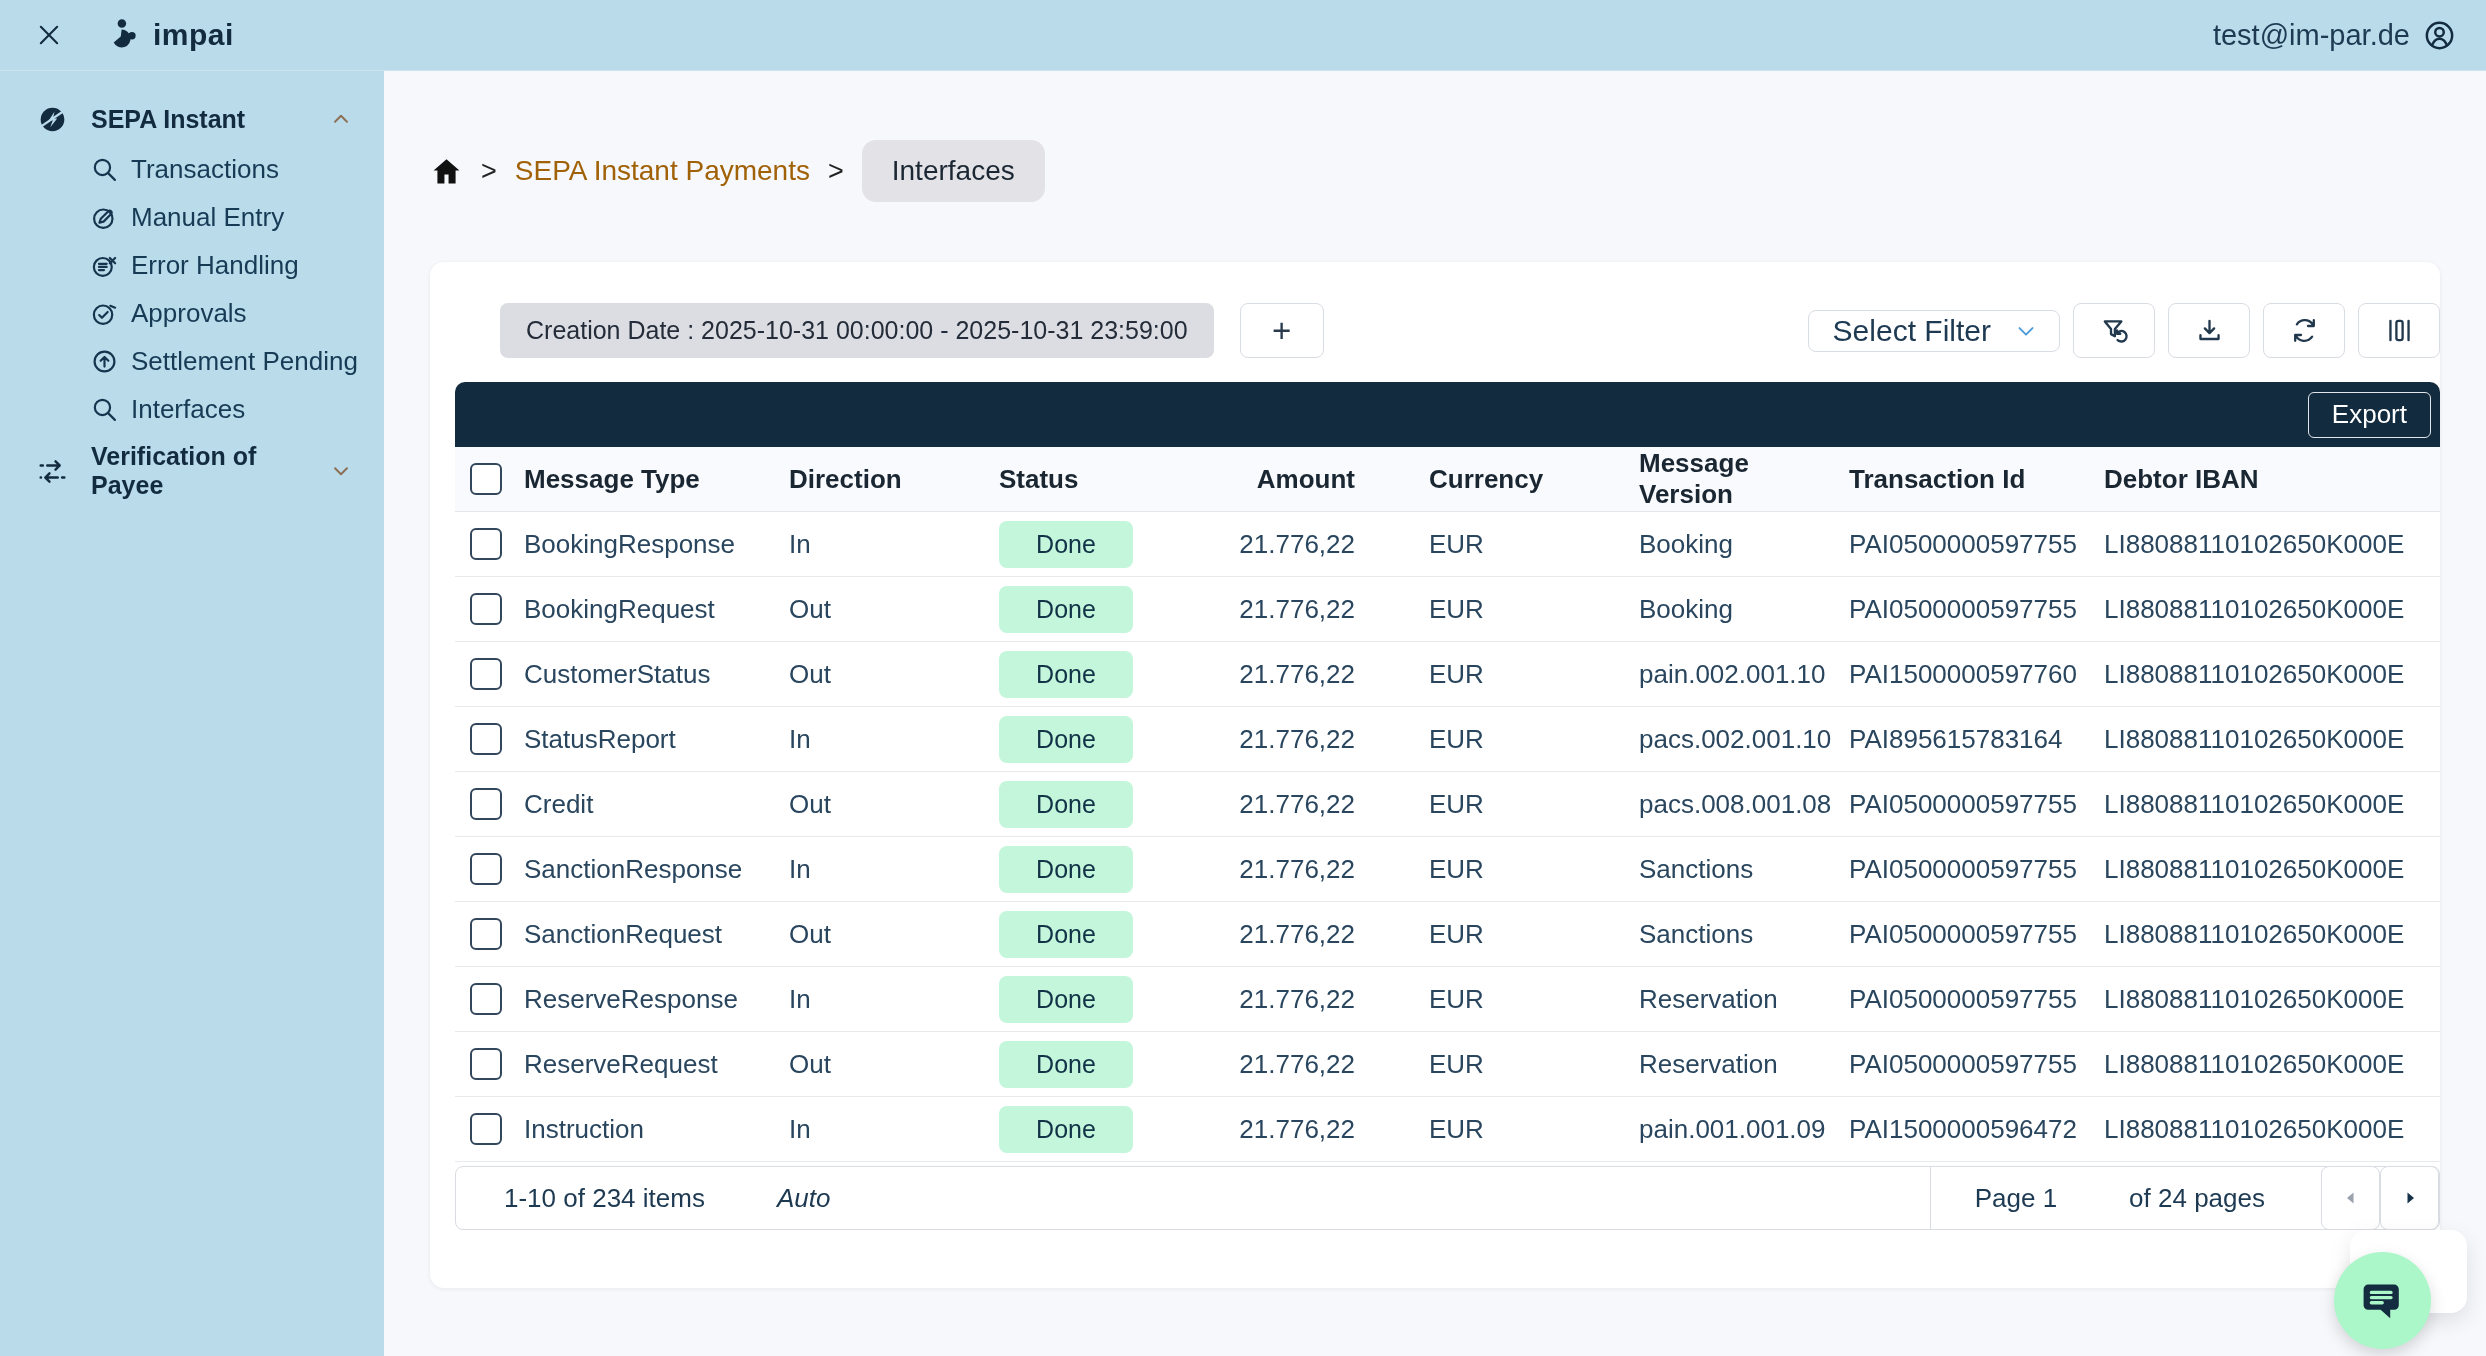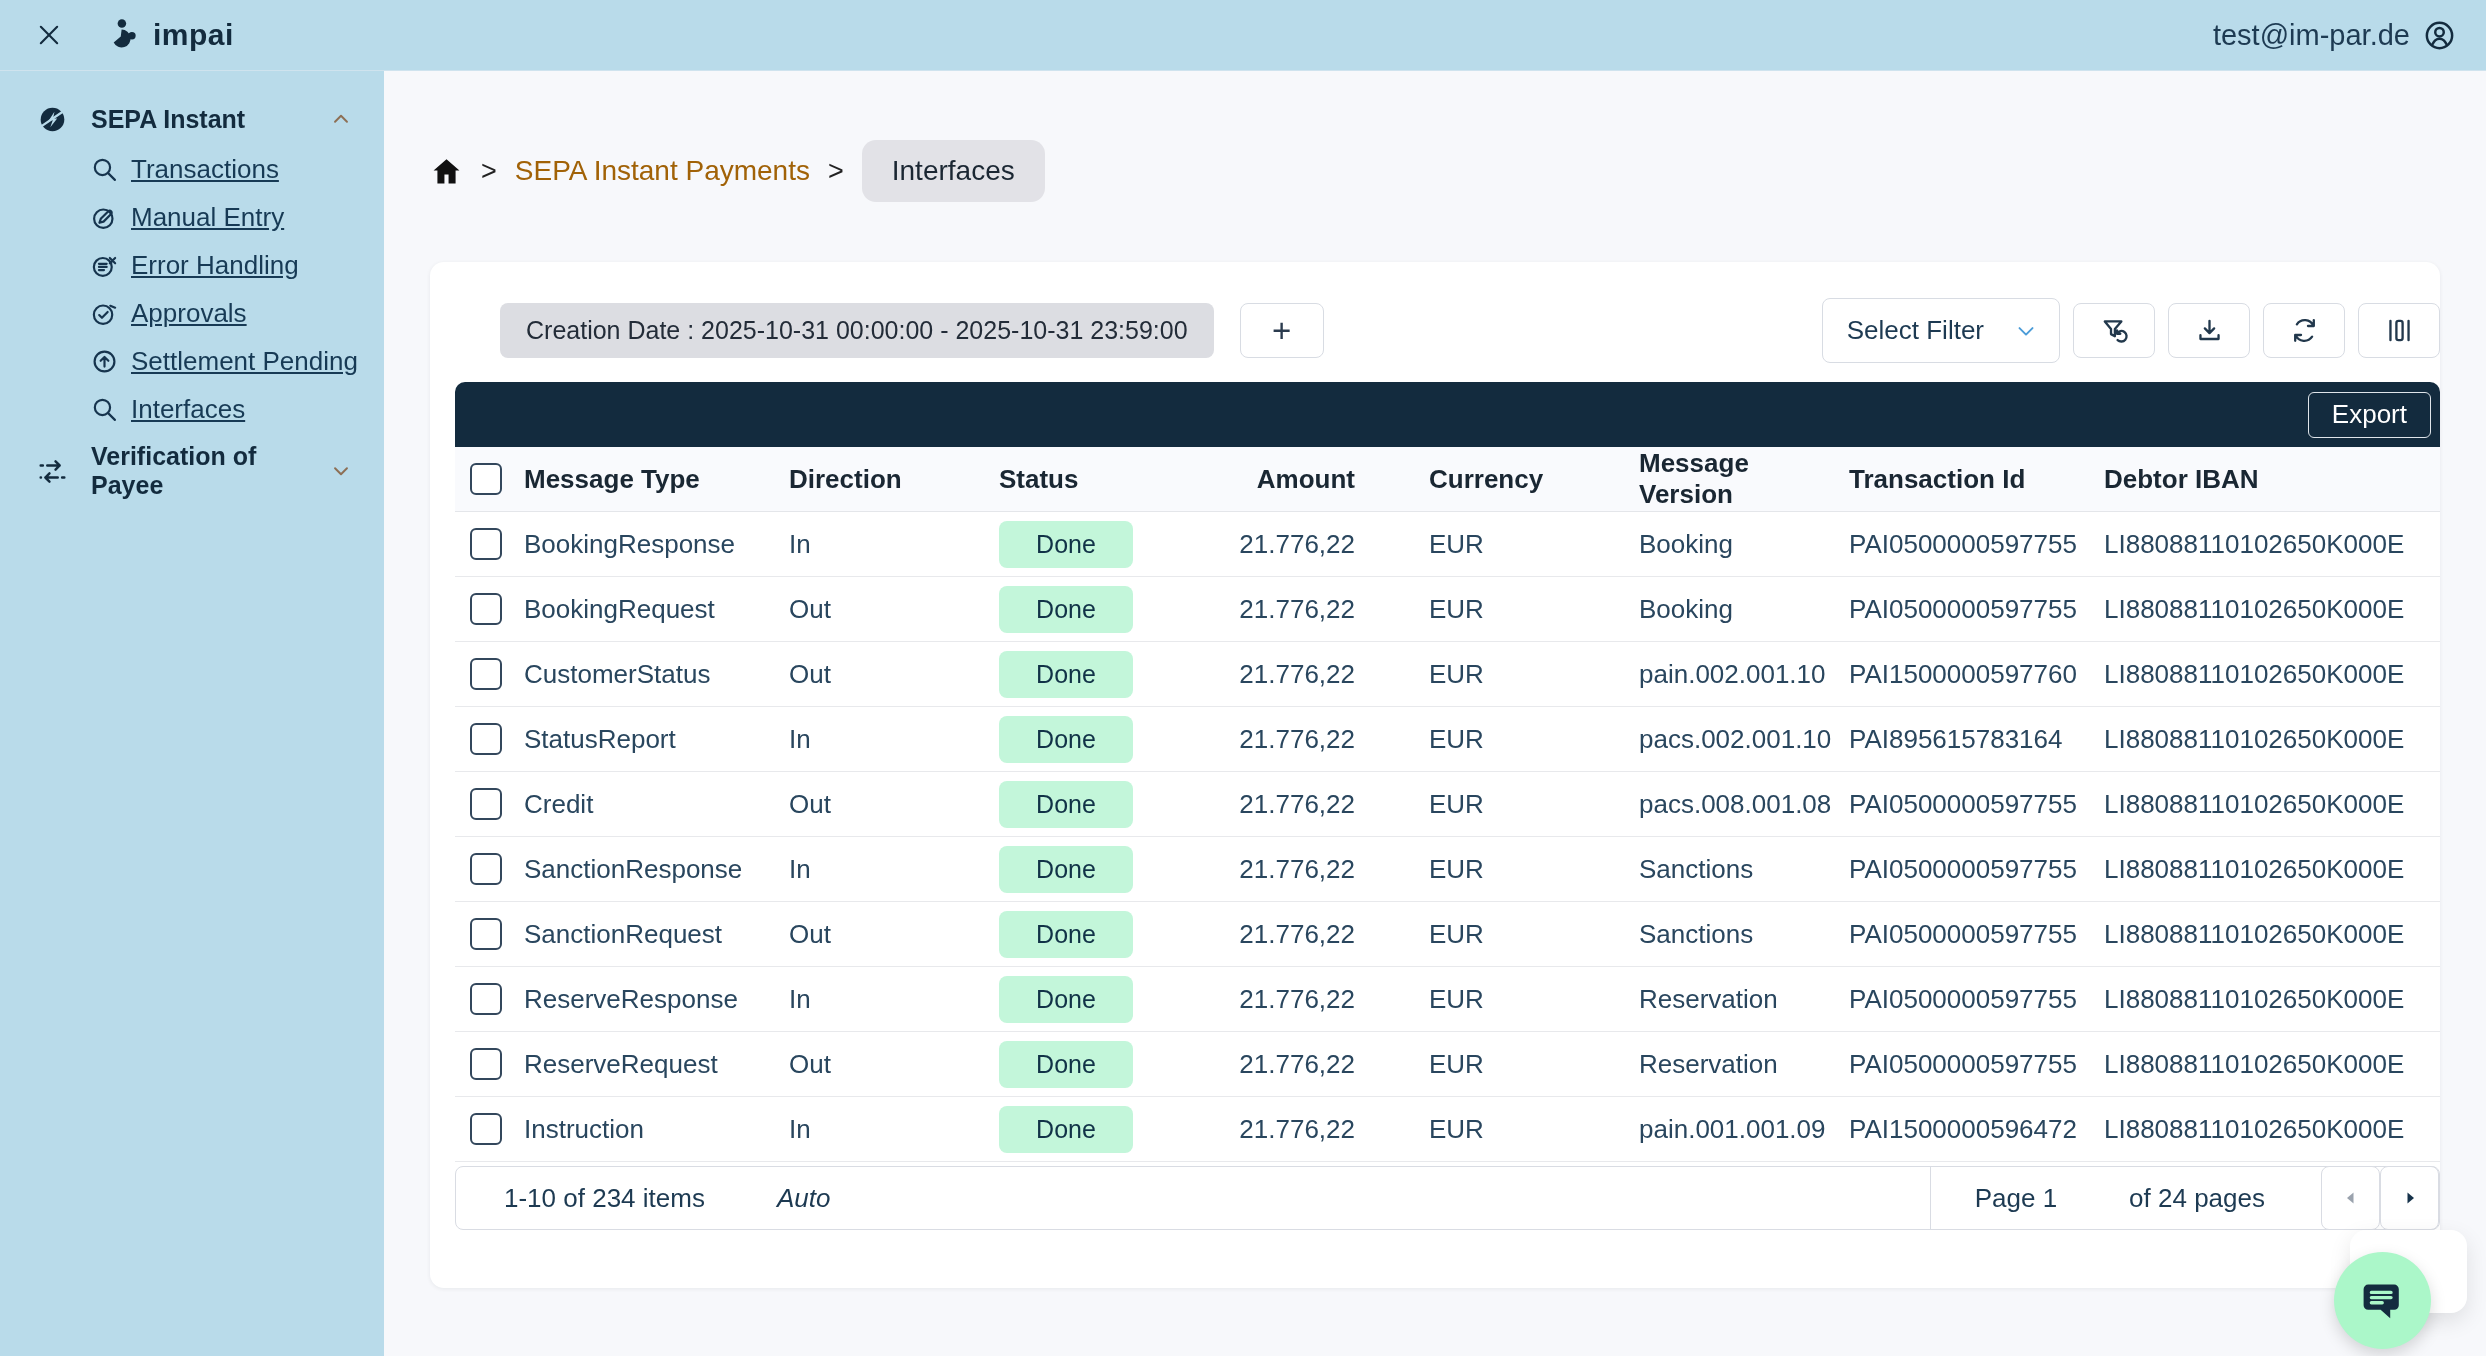--- a/index.html
+++ b/index.html
@@ -33,21 +33,21 @@
     position:absolute;top:71px;left:0;width:384px;bottom:0;background:#b9dbea;
     padding-top:24px;box-sizing:border-box;z-index:4;
   }
   .nav-header{display:flex;align-items:center;gap:22px;height:48px;padding:0 30px 0 36px;
     cursor:pointer;}
   .nav-head-label{font-weight:bold;font-size:25px;color:#132b3e;}
   .nav-header .chev{margin-left:auto;width:26px;height:26px;color:#8d6f55;}
   .nav-items{padding:2px 0 14px;}
   .nav-item{display:flex;align-items:center;gap:12px;height:48px;padding-left:90px;cursor:pointer;}
   .nav-item .nav-icon{width:29px;height:29px;color:#16344e;}
-  .nav-label{font-size:26px;color:#173a55;text-decoration:underline;}
+  .nav-label{font-size:26px;color:#173a55;}
 
   
   .main{position:absolute;left:384px;top:71px;right:0;bottom:0;}
   .breadcrumb{display:flex;align-items:center;gap:18px;position:absolute;left:46px;top:69px;}
   .crumb-home{display:flex;color:#111;cursor:pointer;}
   .crumb-home .icon{width:33px;height:33px;}
   .crumb-sep{font-size:27px;color:#222;}
   .crumb-link{font-size:28px;color:#a16207;cursor:pointer;}
   .crumb-pill{background:#e2e2e7;border-radius:14px;padding:15px 30px;font-size:28px;color:#1b2733;}
 
@@ -58,22 +58,22 @@
   }
   .card-inner{width:1985px;}
 
   
   .filter-row{display:flex;align-items:center;height:55px;margin-bottom:24px;padding-left:45px;}
   .chip{background:#dcdde2;border-radius:8px;height:55px;display:flex;align-items:center;
     padding:0 26px;font-size:25px;color:#20293494;color:#232c38;cursor:pointer;}
   .add-btn{margin-left:26px;width:84px;height:55px;background:#fff;border:1px solid #d8dce3;
     border-radius:8px;font-size:33px;color:#2b3b4e;display:flex;align-items:center;justify-content:center;cursor:pointer;}
   .filter-right{margin-left:auto;display:flex;gap:13px;align-items:center;}
-  .select-filter{height:65px;padding:0 20px 0 24px;display:flex;gap:29px;align-items:center;
-    font-size:26px;color:#1d3a52;border:1px solid #d8dce3;border-radius:8px;background:#fff;cursor:pointer;}
+  .select-filter{height:42px;padding:0 20px 0 24px;display:flex;gap:22px;align-items:center;
+    font-size:30px;color:#1d3a52;border:1px solid #d8dce3;border-radius:8px;background:#fff;cursor:pointer;}
   .select-filter .icon{width:26px;height:26px;color:#4b9cd8;}
   .icon-btn{width:82px;height:55px;border:1px solid #d8dce3;border-radius:8px;background:#fff;
     display:flex;align-items:center;justify-content:center;color:#22384c;cursor:pointer;}
   .icon-btn .icon{width:31px;height:31px;}
 
   
   .table-topbar{height:65px;background:#132b3e;border-radius:10px 10px 0 0;
     display:flex;align-items:center;justify-content:flex-end;padding-right:9px;box-sizing:border-box;}
   .export-btn{height:46px;padding:0 23px;border:1px solid #dfe5ea;border-radius:6px;color:#fff;
     font-size:26px;background:transparent;cursor:pointer;}

